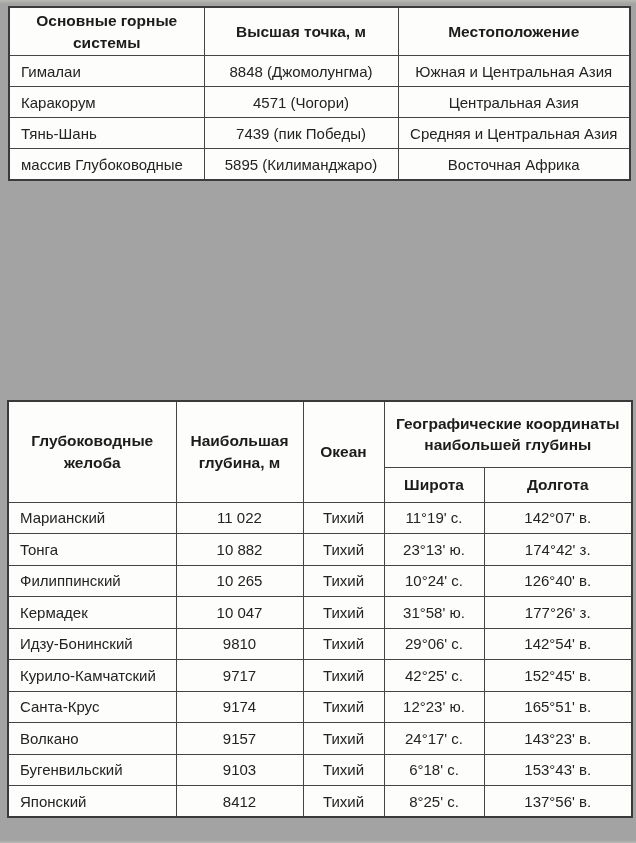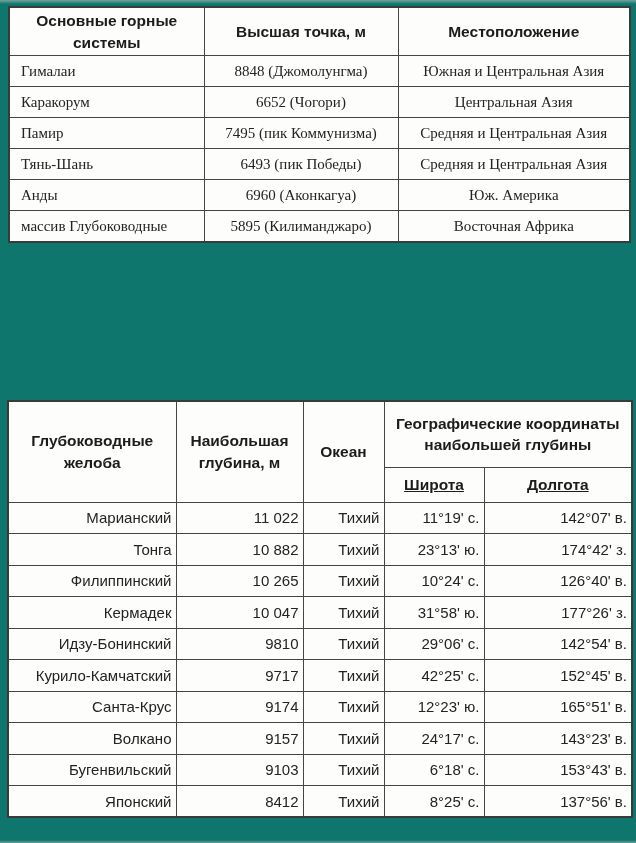--- a/index.html
+++ b/index.html
@@ -4,21 +4,21 @@
 <style>
   html, body {
     margin: 0;
     padding: 0;
     background: #ffffff;
   }
   .page {
     position: relative;
     width: 636px;
     height: 843px;
-    background: #0f766e;
+    background: #a3a3a3;
     font-family: "Liberation Sans", sans-serif;
     color: #222222;
     overflow: hidden;
   }
   .scan-edge-top {
     position: absolute;
     left: 0; top: 0;
     width: 100%; height: 4px;
     background: linear-gradient(to bottom, #c9c9c4, rgba(250,250,248,0));
     opacity: 0.55;
@@ -54,32 +54,32 @@
     color: #1c1c1c;
   }
   td {
     font-size: 15px;
     font-weight: normal;
     color: #232323;
   }
   
   .t1 { left: 8px; top: 6px; width: 621px; }
   .t1 th { height: 45px; }
-  .t1 td { height: 31px; font-family: Liberation Serif, serif; }
+  .t1 td { height: 31px; }
   .t1 td:first-child {
     text-align: left;
     padding-left: 11px;
   }
   
   .t2 { left: 7px; top: 400px; width: 624px; }
   .t2 th.group-th { height: 66px; margin-left: 28px; }
-  .t2 th.sub-th { height: 35px; text-decoration: underline; }
-  .t2 td { height: 31.5px; text-align: right; }
+  .t2 th.sub-th { height: 35px; }
+  .t2 td { height: 31.5px; }
   .t2 td:first-child {
-    text-align: right;
+    text-align: left;
     padding-left: 11px;
   }
 </style>
 </head>
 <body>
 
 <div class="page">
   <div class="scan-edge-top"></div>
 
   <table class="t1">
@@ -96,37 +96,27 @@
       </tr>
     </thead>
     <tbody>
         <tr>
           <td>Гималаи</td>
           <td>8848 (Джомолунгма)</td>
           <td>Южная и Центральная Азия</td>
         </tr>
         <tr>
           <td>Каракорум</td>
-          <td>6652 (Чогори)</td>
+          <td>4571 (Чогори)</td>
           <td>Центральная Азия</td>
         </tr>
         <tr>
-          <td>Памир</td>
-          <td>7495 (пик Коммунизма)</td>
+          <td>Тянь-Шань</td>
+          <td>7439 (пик Победы)</td>
           <td>Средняя и Центральная Азия</td>
-        </tr>
-        <tr>
-          <td>Тянь-Шань</td>
-          <td>6493 (пик Победы)</td>
-          <td>Средняя и Центральная Азия</td>
-        </tr>
-        <tr>
-          <td>Анды</td>
-          <td>6960 (Аконкагуа)</td>
-          <td>Юж. Америка</td>
         </tr>
         <tr>
           <td>массив Глубоководные</td>
           <td>5895 (Килиманджаро)</td>
           <td>Восточная Африка</td>
         </tr>
       </tbody>
   </table>
 
   <table class="t2">

